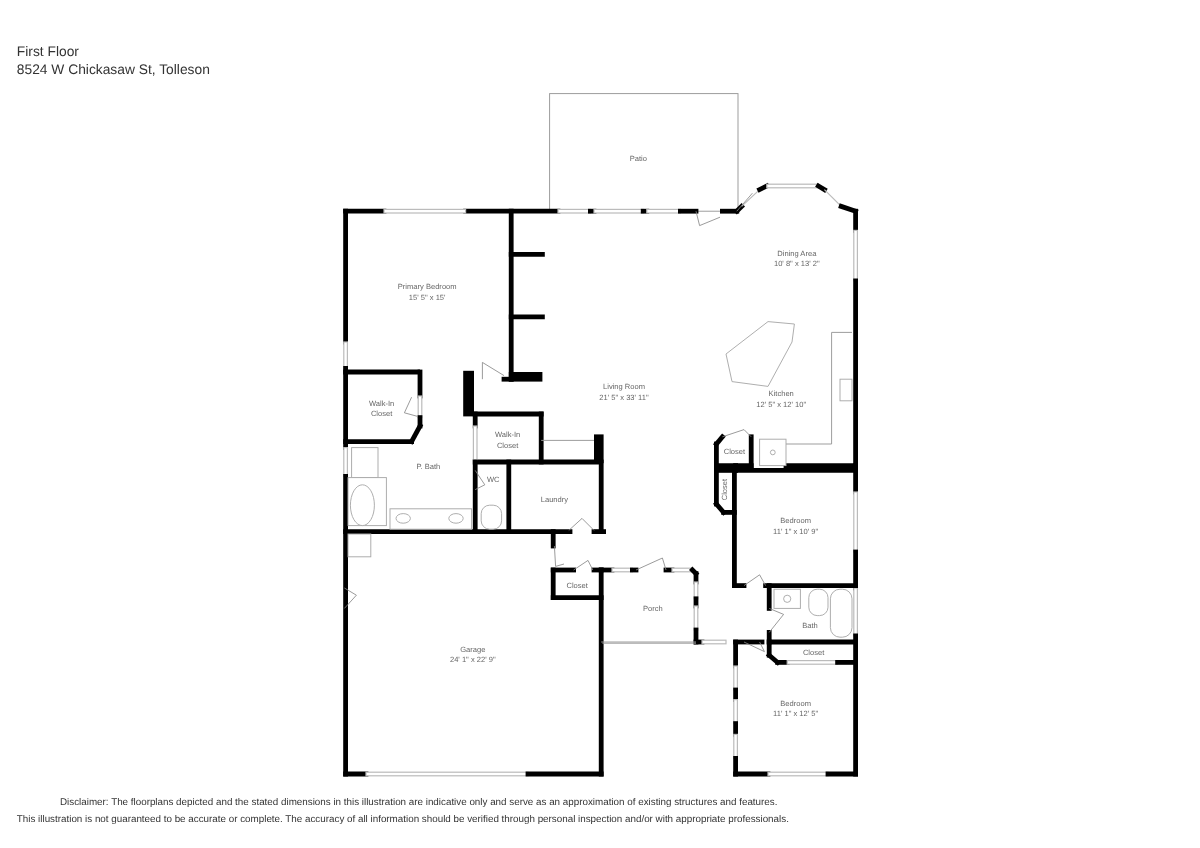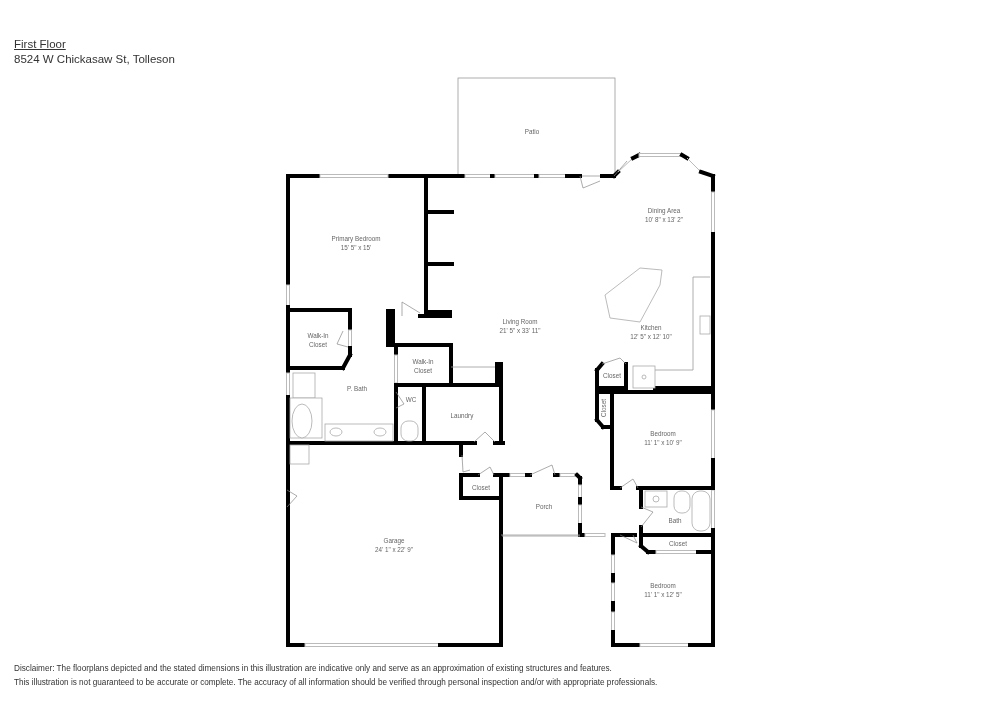--- a/index.html
+++ b/index.html
@@ -1,21 +1,21 @@
 <!DOCTYPE html>
 <html><head>
 <meta charset="utf-8">
 <style>
   html, body { margin:0; padding:0; background:#ffffff; }
   body { width:1000px; height:707px; position:relative; overflow:hidden; font-family:"Liberation Sans", sans-serif; color:#333; }
   .hdr { position:absolute; left:14px; font-size:11.5px; color:#333; }
   .hdr.t1 { top:21px;margin-top:32px; }
-  .hdr.t2 { top:38px;text-decoration:underline; }
+  .hdr.t2 { top:38px; }
   .disc { position:absolute; left:14px; font-size:8.2px; color:#333; white-space:nowrap; }
-  .disc.d1 { top:664px; }
+  .disc.d1 { top:664px;margin-left:36px; }
   .disc.d2 { top:678px; }
   svg { position:absolute; left:0; top:0; }
   .lbl { font-family:"Liberation Sans", sans-serif; font-size:6.3px; fill:#666; text-anchor:middle; }
   .w { stroke:#000; stroke-width:4; fill:none; stroke-linecap:square; }
   .thin { stroke:#999; stroke-width:0.8; fill:none; }
   .win { stroke:#bbb; stroke-width:1; fill:#fff; }
   .door { stroke:#888; stroke-width:0.7; fill:none; }
   .fix { stroke:#aaa; stroke-width:0.8; fill:#fff; }
 </style>
 </head>

